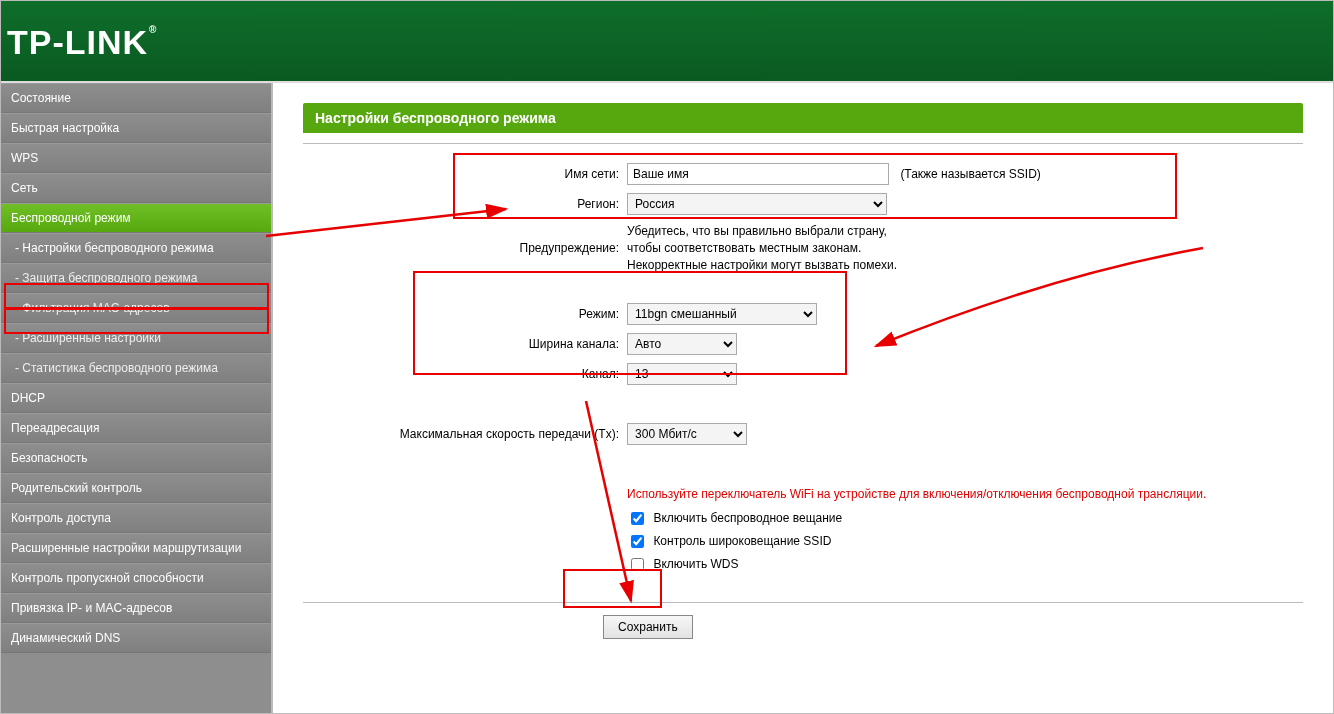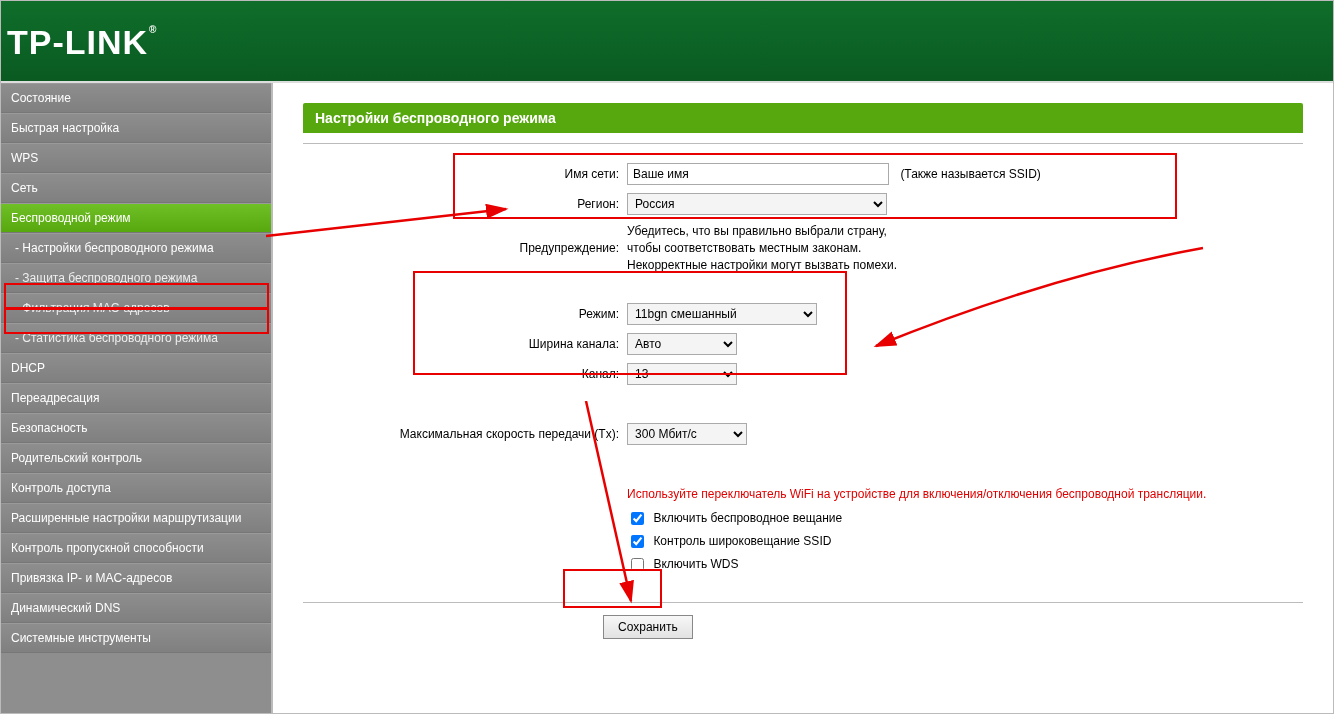--- a/index.html
+++ b/index.html
@@ -57,31 +57,31 @@
     <div class="side" style="position:relative">
       <ul class="menu" id="menu">
           <li>Состояние</li>
           <li>Быстрая настройка</li>
           <li>WPS</li>
           <li>Сеть</li>
           <li class="act">Беспроводной режим</li>
           <li class="sub act">- Настройки беспроводного режима</li>
           <li class="sub">- Защита беспроводного режима</li>
           <li class="sub">- Фильтрация MAC-адресов</li>
+          <li class="sub">- Расширенные настройки</li>
           <li class="sub">- Статистика беспроводного режима</li>
           <li>DHCP</li>
           <li>Переадресация</li>
           <li>Безопасность</li>
           <li>Родительский контроль</li>
           <li>Контроль доступа</li>
           <li>Расширенные настройки маршрутизации</li>
           <li>Контроль пропускной способности</li>
           <li>Привязка IP- и MAC-адресов</li>
           <li>Динамический DNS</li>
-          <li>Системные инструменты</li>
         </ul>
       <div class="redbox-side1"></div>
       <div class="redbox-side2"></div>
     </div>
 
     <div class="content">
       <div class="title-bar">Настройки беспроводного режима</div>
       <div class="hr"></div>
 
       <div class="frm">

